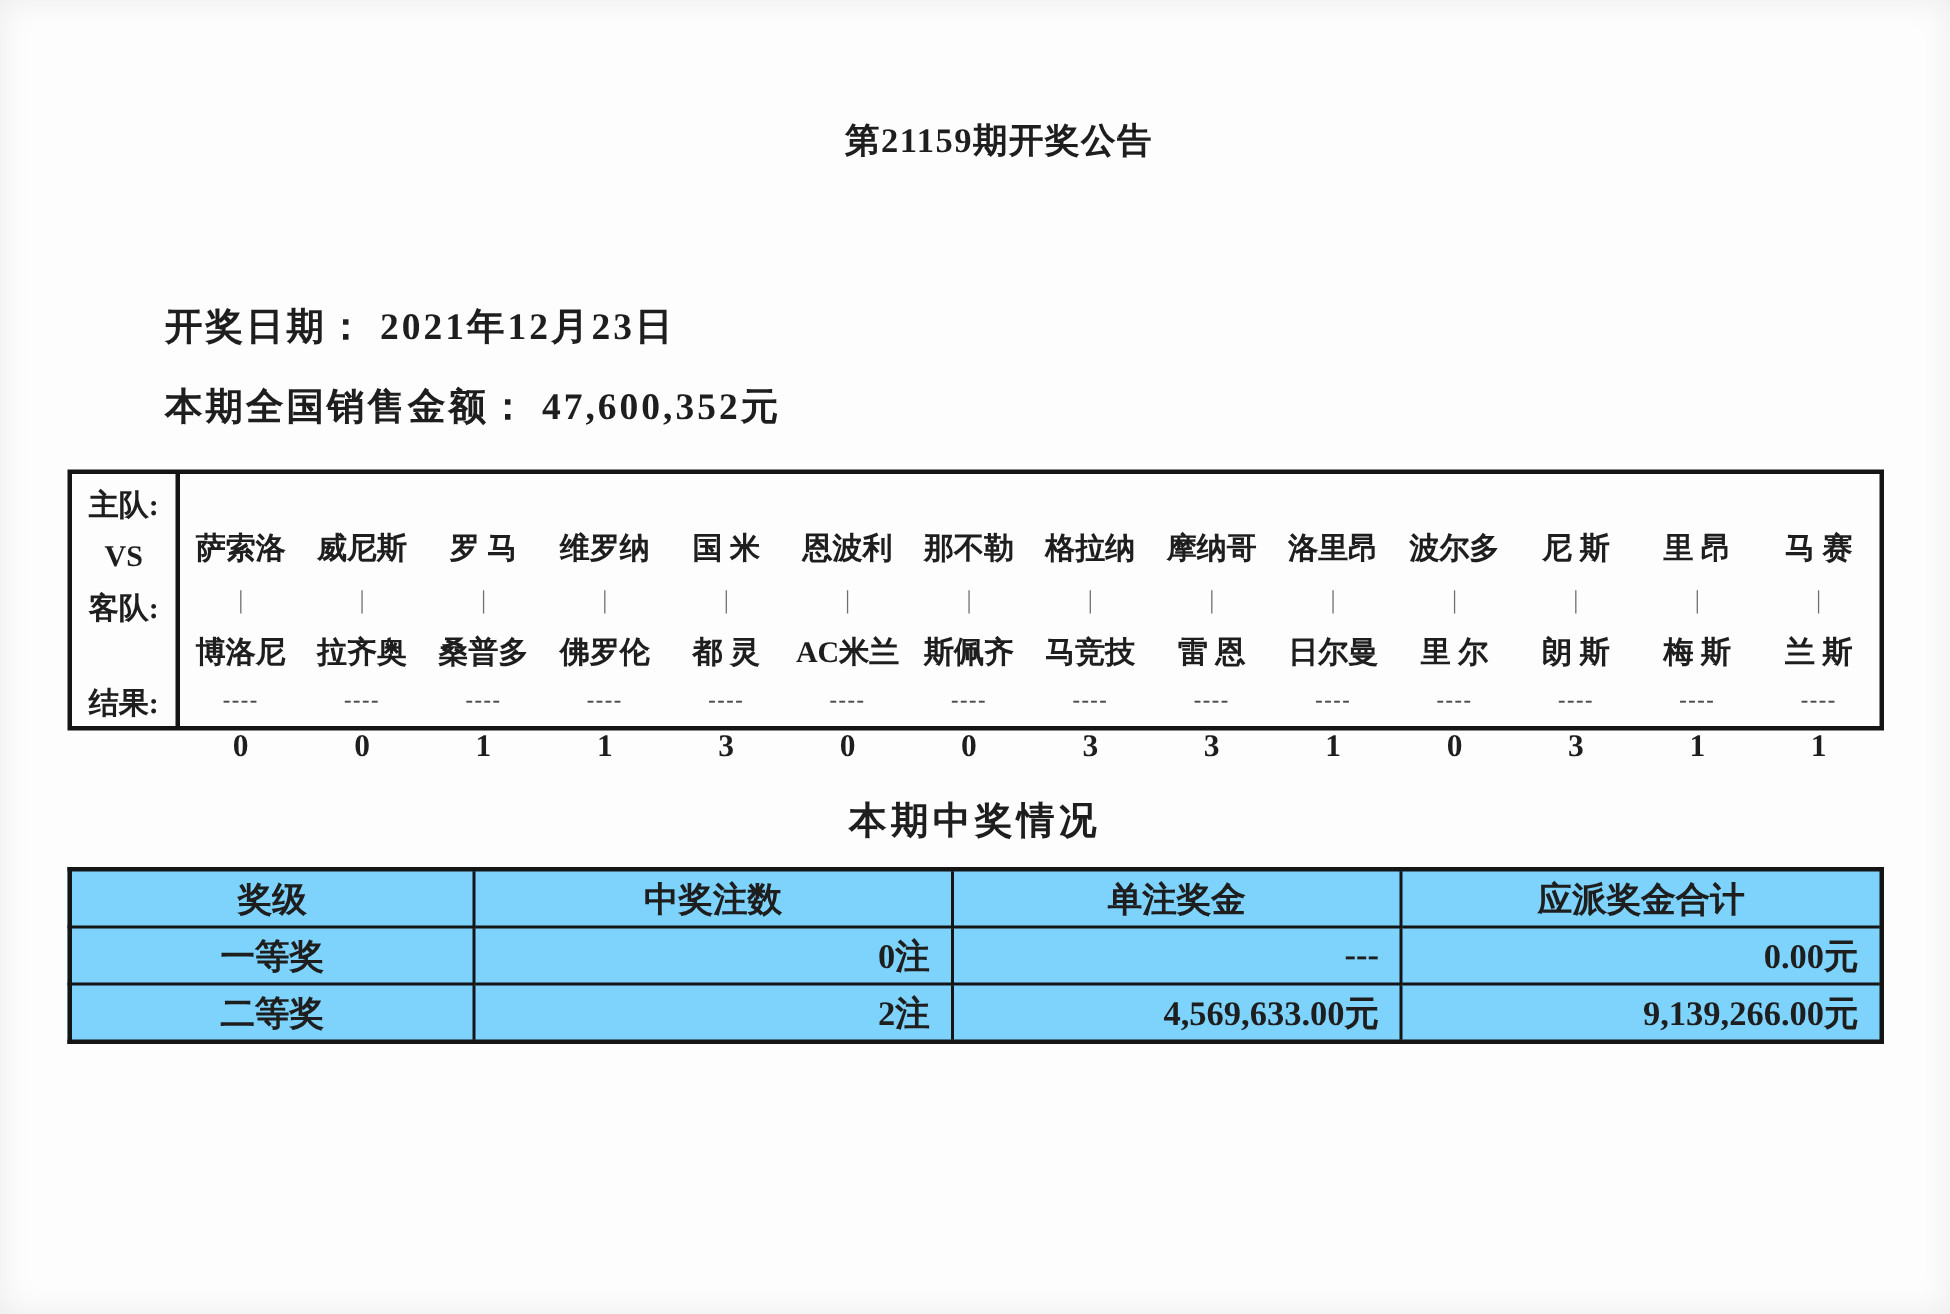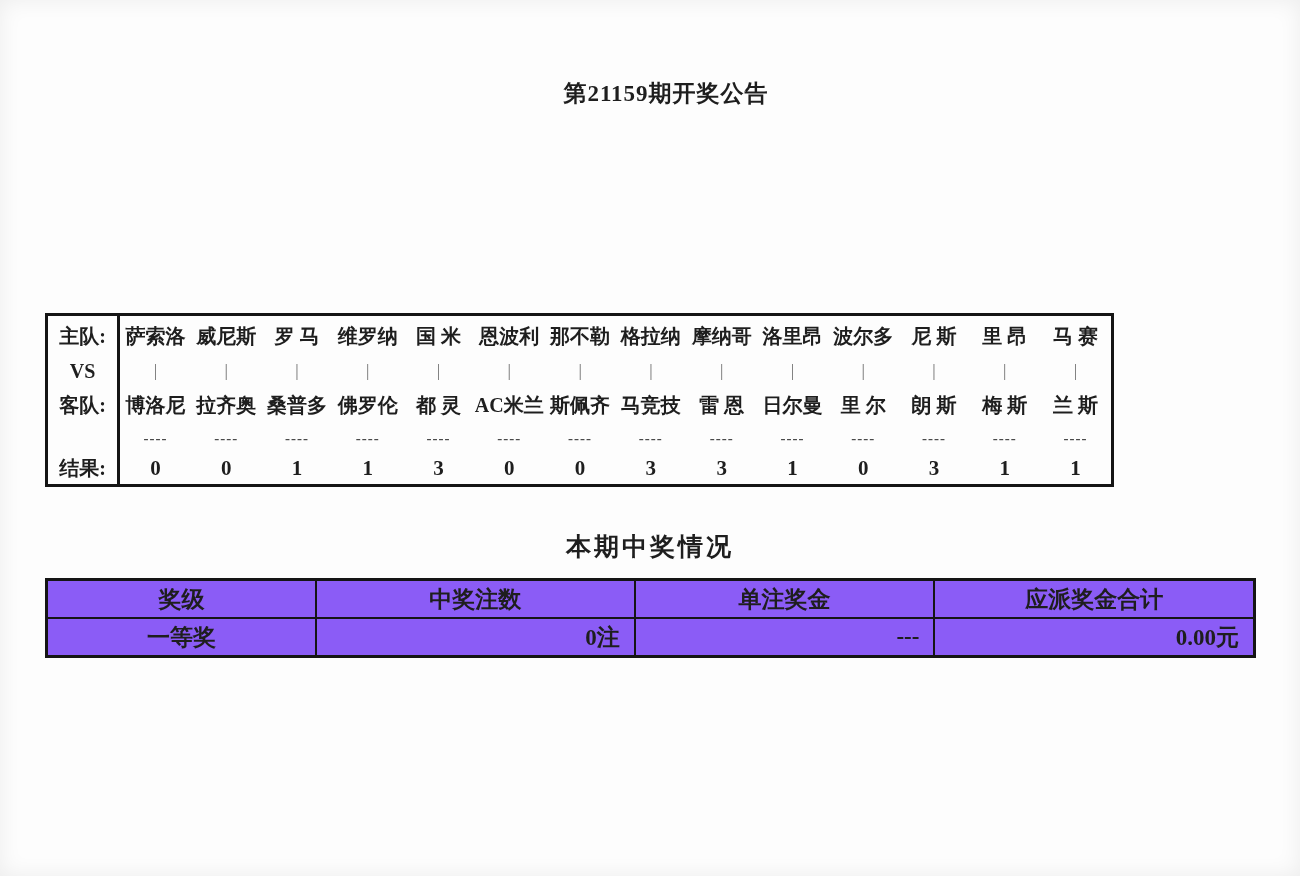--- a/index.html
+++ b/index.html
@@ -17,46 +17,46 @@
   .subtitle {
     position:absolute; top:78px; left:0; width:100%;
     text-align:center; font-size:23px; font-weight:700; letter-spacing:1px;padding-left:16px;
   }
   .info-line { position:absolute; left:110px; font-size:25px; font-weight:700; letter-spacing:2px; }
   .info-date  { top:201px; }
   .info-sales { top:254px; }
 
   
   .matches {
-    position:absolute; top:313px; left:45px; width:1069px; height:174px;
+    position:absolute; top:313px; left:45px; width:1211px; height:174px;
     border:3px solid #151515; box-sizing:border-box; display:flex;
     background:#fdfdfd;
   }
   .label-col {
     width:72px; border-right:3px solid #151515;
     display:grid; grid-template-rows:40px 30px 38px 28px 32px;
     font-size:20px; font-weight:700; box-sizing:border-box;
   }
   .label-col > div { display:flex; align-items:center; justify-content:center; letter-spacing:0px; }
   .cols { flex:1; display:flex; }
-  .match-col { flex:1; display:grid; grid-template-rows:40px 30px 38px 28px 32px; }
+  .match-col { flex:1; display:grid; grid-template-rows:40px 30px 38px 28px 32px;margin-top:29px; }
   .match-col > div { display:flex; align-items:center; justify-content:center; }
   .team { font-size:20px; font-weight:700; white-space:pre; }
   .vs-sep { color:#6e6e6e; font-size:17px; font-weight:400; }
   .dashes { color:#4a4a4a; font-size:15px; letter-spacing:1px; font-weight:700; }
   .result { font-size:21px; font-weight:700; }
 
   
   .prize-title {
     position:absolute; top:530px; left:0; width:100%;
     text-align:center; font-size:25px; font-weight:700; letter-spacing:3px;
   }
   table.prize {
     position:absolute; top:578px; left:45px; width:1211px;
-    border-collapse:collapse; background:#8b5cf6;
+    border-collapse:collapse; background:#7dd3fc;
     border:3px solid #151515;
   }
   table.prize th, table.prize td {
     border:2px solid #151515; height:36px;
     font-size:23px; font-weight:700; padding:0 14px;
   }
   table.prize th { text-align:center; font-weight:700; }
   table.prize td { text-align:right; }
   table.prize td.level { text-align:center; }
   col.c1 { width:22.3%; } col.c2 { width:26.4%; }
@@ -66,20 +66,22 @@
   .footer-rollover { top:746px; }
   .footer-deadline { top:813px; }
 </style>
 </head>
 <body>
 
 <div class="page">
 
   <div class="subtitle">第21159期开奖公告</div>
 
+  <div class="info-line info-date">开奖日期： 2021年12月23日</div>
+  <div class="info-line info-sales">本期全国销售金额： 47,600,352元</div>
 
   <div class="matches">
     <div class="label-col">
       <div>主队:</div>
       <div>VS</div>
       <div>客队:</div>
       <div></div>
       <div>结果:</div>
     </div>
     <div class="cols">
@@ -203,17 +205,23 @@
         <th>应派奖金合计</th>
       </tr>
     </thead>
     <tbody>
       <tr>
         <td class="level">一等奖</td>
         <td>0注</td>
         <td>---</td>
         <td>0.00元</td>
       </tr>
+      <tr>
+        <td class="level">二等奖</td>
+        <td>2注</td>
+        <td>4,569,633.00元</td>
+        <td>9,139,266.00元</td>
+      </tr>
     </tbody>
   </table>
 
 
 </div>
 
 </body></html>

